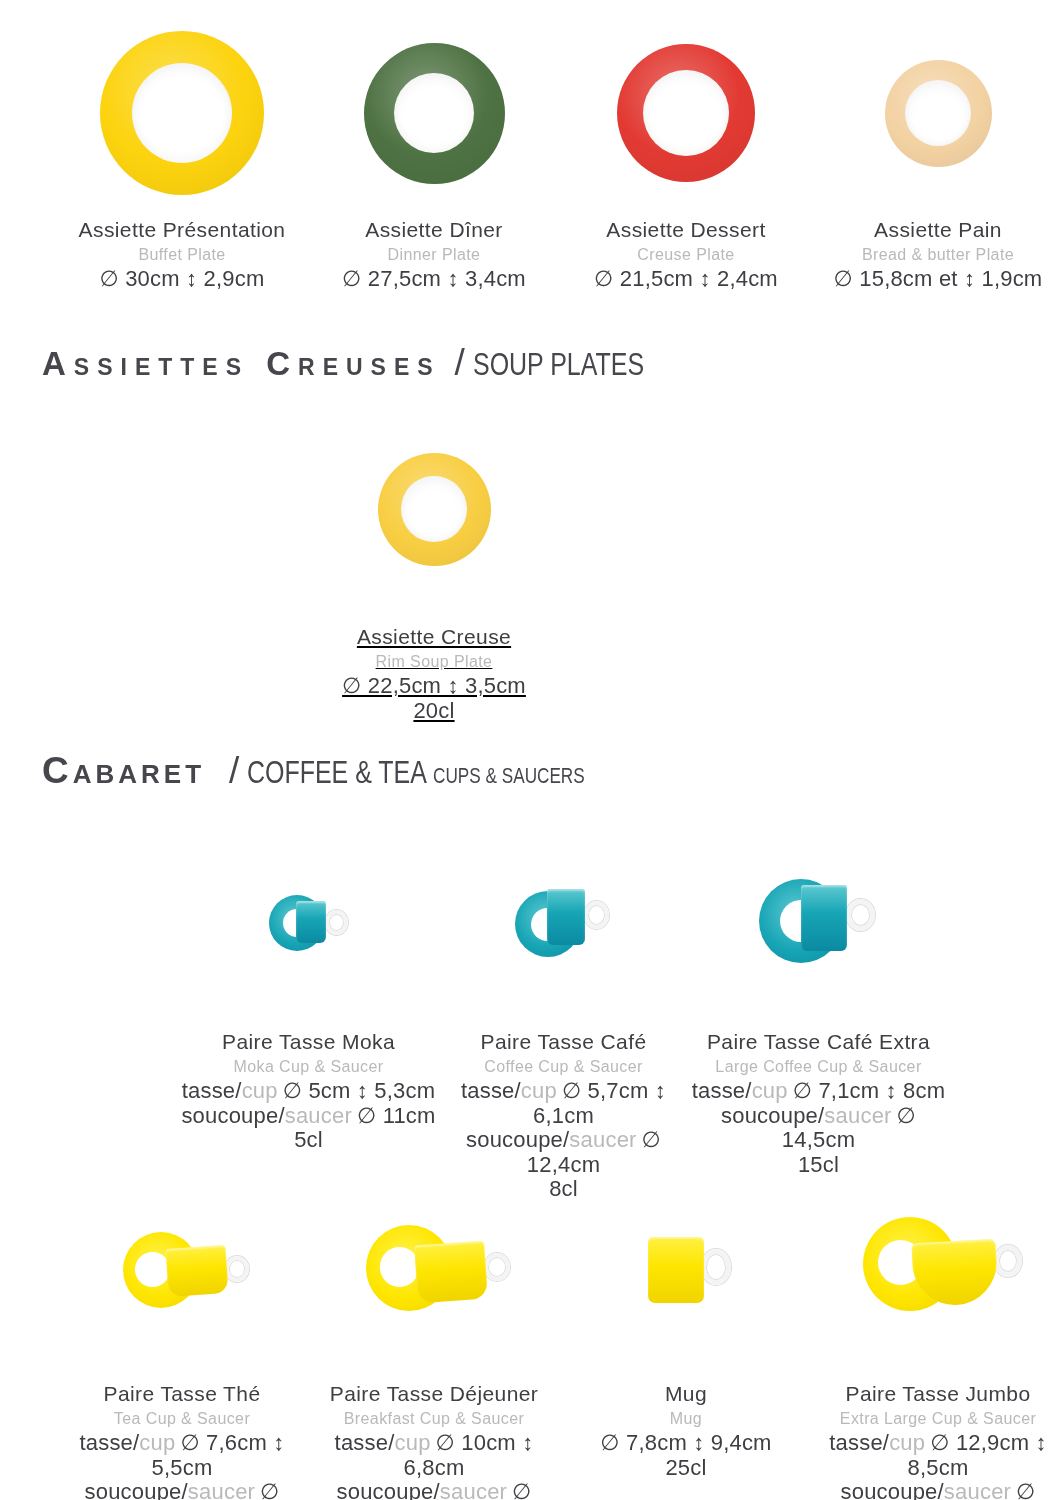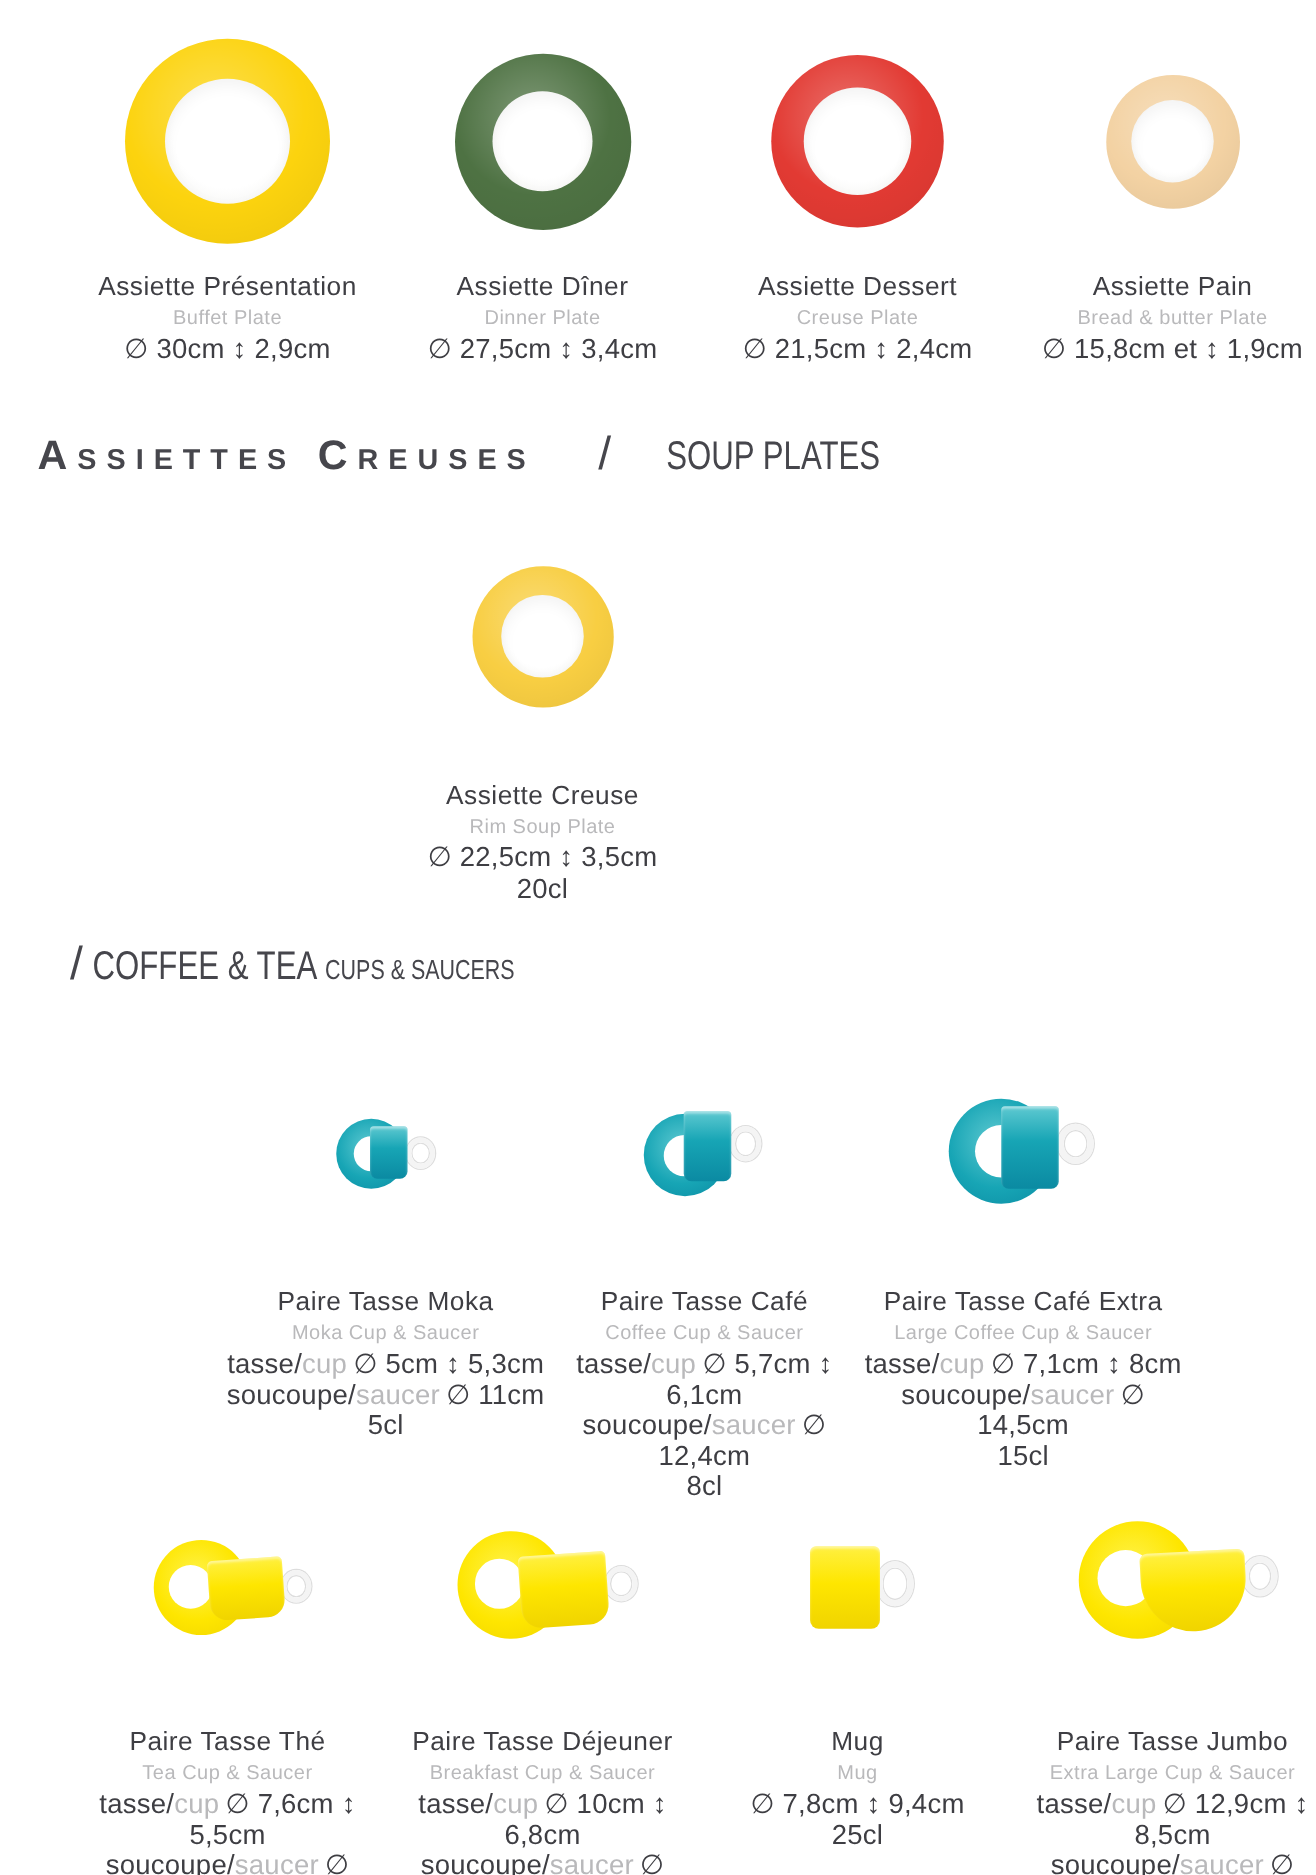--- a/index.html
+++ b/index.html
@@ -23,22 +23,22 @@
   .hen-wrap{display:inline-block;transform:scaleX(.78);transform-origin:left center;white-space:nowrap;}
   .hen{font-size:32px;font-weight:500;letter-spacing:0;}
   .hen-small{font-size:22px;font-weight:500;margin-left:8px;}
   
   .grid4{position:absolute;left:56px;display:grid;grid-template-columns:repeat(4,252px);}
   .grid3{position:absolute;left:181px;display:grid;grid-template-columns:repeat(3,255px);}
   #row-flat{top:20px;}
   #row-flat .art{height:186px;margin-bottom:12px;}
   #row-soup{top:448px;}
   #row-soup .art{height:122px;margin-bottom:55px;}
-  .col2{grid-column:2;} .col3{grid-column:3;}
-  #head-soup{top:342px;left:30px;gap:36px;}
+  .col2{grid-column:2;text-decoration:underline;} .col3{grid-column:3;}
+  #head-soup{top:342px;left:42px;}
   #head-cups{top:750px;left:42px;}
   #row-cups3{top:862px;}
   #row-cups3 .art{height:122px;margin-bottom:46px;}
   #row-cups4{top:1212px;}
   #row-cups4 .art{height:118px;margin-bottom:52px;}
   .art{display:flex;align-items:center;justify-content:center;}
   
   .plate{position:relative;border-radius:50%;}
   .plate::before{content:"";position:absolute;inset:0;border-radius:50%;
     background:radial-gradient(circle at 44% 36%, rgba(255,255,255,.28), rgba(255,255,255,0) 52%, rgba(0,0,0,.07));}
@@ -145,20 +145,21 @@
         <div class="plate p-creuse"></div>
       </div>
       <div class="t-fr">Assiette Creuse</div>
       <div class="t-en">Rim Soup Plate</div>
       <div class="t-dim">∅ 22,5cm ↕ 3,5cm</div>
       <div class="t-dim">20cl</div>
     </div>
   </div>
 
   <div class="sec-head" id="head-cups">
+    <span class="hbrand">Cabaret</span>
     <span class="hsep">/</span>
     <span class="hen-wrap"><span class="hen">COFFEE &amp; TEA</span><span class="hen-small">CUPS &amp; SAUCERS</span></span>
   </div>
 
   <div class="grid3" id="row-cups3">
     <div class="card">
       <div class="art">
         <div class="set th-teal s-moka">
           <span class="saucer"></span>
           <span class="handle"></span>

